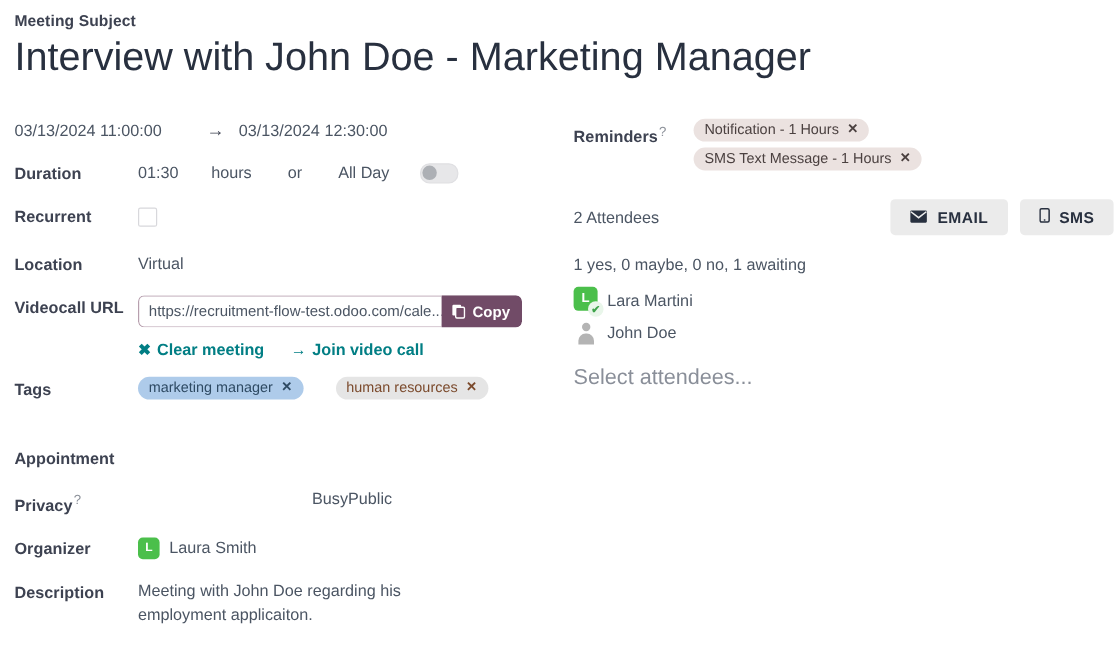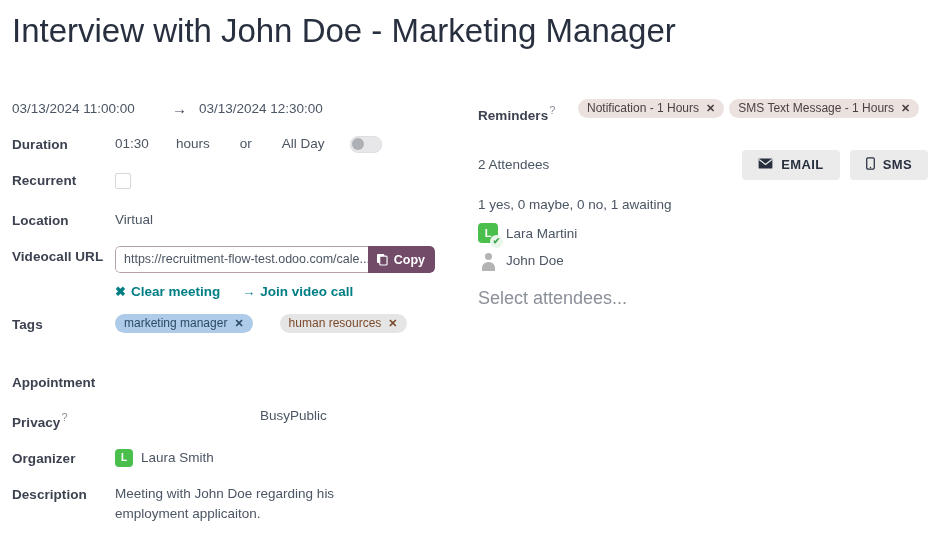--- a/index.html
+++ b/index.html
@@ -251,21 +251,21 @@
     align-items: center;
     justify-content: center;
     margin-right: 8px;
     vertical-align: middle;
   }
   .org-line { display: flex; align-items: center; }
 
   .desc-text { line-height: 20px; color: #4b5563; font-size: 13.5px; }
 
   
-  .rem-chips { display: flex; flex-direction: row; align-items: flex-start; gap: 5px; }
+  .rem-chips { display: flex; flex-direction: column; align-items: flex-start; gap: 5px; }
 
   .attendee-head {
     display: flex;
     align-items: center;
     justify-content: space-between;
     margin-top: 24px;
   }
   .attendee-count { font-size: 13.5px; color: #4b5563; }
   .btn-group { display: flex; gap: 10px; }
   .gbtn {
@@ -346,20 +346,21 @@
     font-size: 18px;
     color: #8a8f99;
   }
 </style>
 </head>
 <body>
 
 <div class="page">
 
   <div class="header">
+    <div class="subject-label">Meeting Subject</div>
     <div class="title-row">
       <div class="title-part">Interview with</div>
       <div class="title-part">John Doe - Marketing Manager</div>
     </div>
   </div>
 
   <div class="col-left">
 
     <div class="frow">
       <div class="fvalue">

